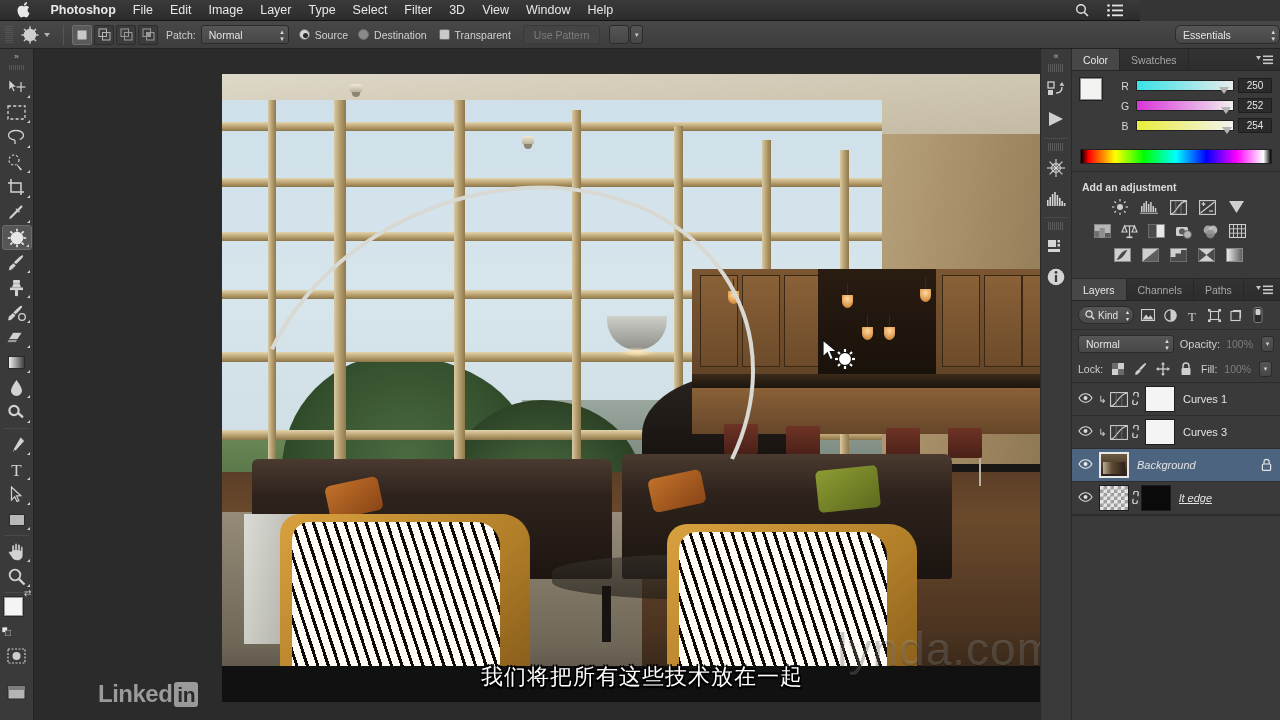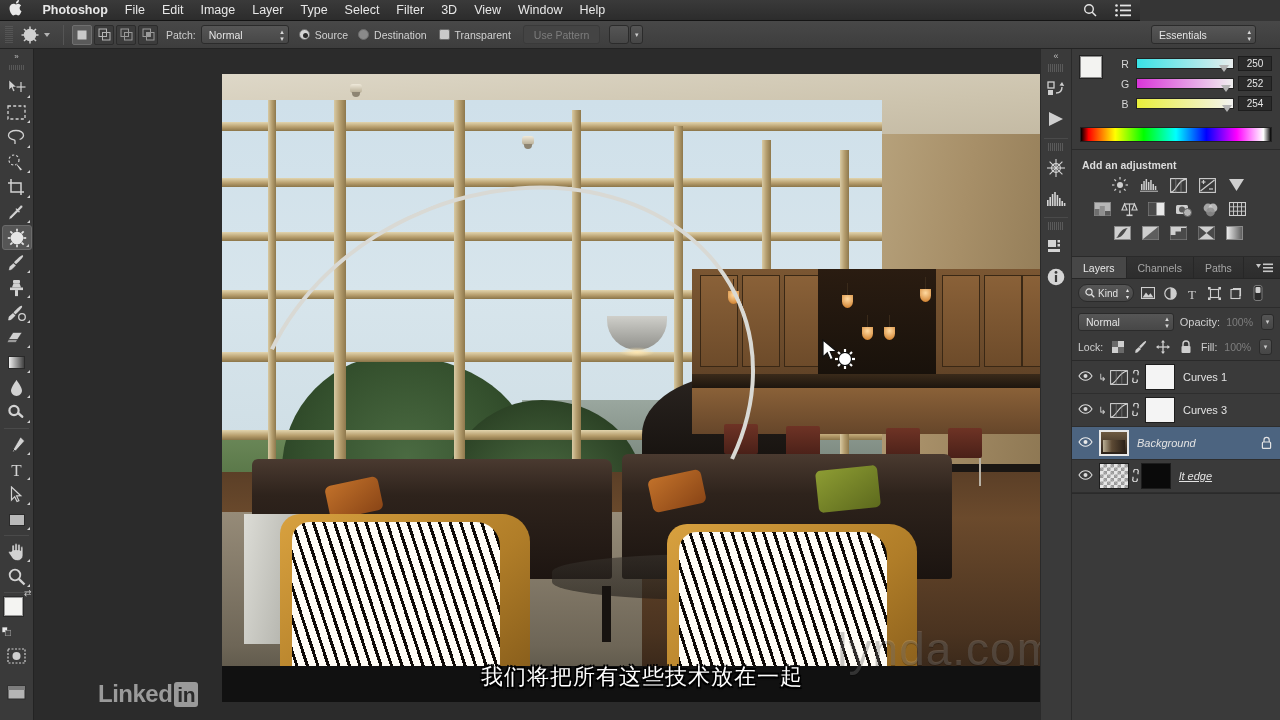--- a/index.html
+++ b/index.html
@@ -9,21 +9,21 @@
     font-family: "Liberation Sans", sans-serif;
     -webkit-font-smoothing: antialiased;
   }
   #app { position: relative; width: 1280px; height: 720px; background: #353535; }
 
   
   .menubar {
     position: absolute; top: 0; left: 0; width: 1140px; height: 21px;
     background: linear-gradient(#3a3a3a, #2c2c2c);
     border-bottom: 1px solid #141414;
-    display: flex; padding: 0 0;
+    display: flex; align-items: center; padding: 0 8px;
     color: #e8e8e8; font-size: 12.5px;
   }
   .apple-logo { width: 15px; height: 16px; margin: 0 11px 0 8px; position: relative; }
   .apple-logo svg { display: block; }
   .menubar .mitem { padding: 0 8.5px; line-height: 21px; white-space: nowrap; cursor: default; }
   .menubar .mitem.bold { font-weight: bold; }
   .menubar .spacer { flex: 1; }
   .menubar .sysicon { padding: 0 9px; display: flex; align-items: center; }
 
   
@@ -63,21 +63,21 @@
   .chk { width: 11px; height: 11px; background: #c9c9c9; border: 1px solid #6c6c6c;
     border-radius: 2px; margin: 0 5px 0 12px; }
   .btn-flat { height: 19px; padding: 0 10px; border: 1px solid #3a3a3a; border-radius: 3px;
     background: #444; color: #7d7d7d; font-size: 10.5px; display: flex; align-items: center;
     margin-left: 12px; }
   .sw-small { width: 20px; height: 19px; background: linear-gradient(#555,#464646);
     border: 1px solid #2b2b2b; border-radius: 3px; margin-left: 9px; }
   .sw-small2 { width: 13px; height: 19px; background: linear-gradient(#555,#464646);
     border: 1px solid #2b2b2b; border-radius: 3px; margin-left: 1px;
     display:flex;align-items:center;justify-content:center;font-size:7px;color:#ccc;}
-  .ws-select { margin-left: auto; margin-right: 24px; min-width: 105px; }
+  .ws-select { margin-left: auto; margin-right: 0; min-width: 105px; border-radius: 6px; }
 
   
   .toolbar {
     position: absolute; top: 49px; left: 0; width: 34px; height: 671px;
     background: #3a3a3a; border-right: 1px solid #232323;
   }
   .tb-collapse { height: 14px; display: flex; align-items: center; justify-content: center;
     color: #bdbdbd; font-size: 8px; }
   .tb-grip { height: 9px; margin: 0 9px 3px 9px;
     background-image: repeating-linear-gradient(90deg, #707070 0 1px, transparent 1px 2px);
@@ -808,20 +808,34 @@
           <circle cx="10" cy="10" r="8.3" fill="#d4d4d4"></circle>
           <rect x="8.9" y="8" width="2.2" height="7" fill="#3a3a3a"></rect>
           <circle cx="10" cy="5.4" r="1.4" fill="#3a3a3a"></circle>
         </svg>
     </div>
   </div>
 
   <div class="dock">
 
     <div class="panel">
+      <div class="panel-tabs">
+        <div class="ptab active">Color</div>
+        <div class="ptab">Swatches</div>
+        <div class="panel-menu">
+          <svg width="17" height="10" viewBox="0 0 17 10">
+              <path d="M0 1l5 0-2.5 4z" fill="#c7c7c7"></path>
+              <g fill="#c7c7c7">
+                <rect x="7" y="0.5" width="10" height="1.6"></rect>
+                <rect x="7" y="4" width="10" height="1.6"></rect>
+                <rect x="7" y="7.5" width="10" height="1.6"></rect>
+              </g>
+            </svg>
+        </div>
+      </div>
       <div class="panel-body" style="display:flex">
         <div class="fg-bg">
           <div class="b"></div>
           <div class="f"></div>
         </div>
         <div style="flex:1">
           <div class="color-row">
             <div class="ch-label">R</div>
             <div class="slider r">
                 <i class="thumb" style="right:4px"></i>

